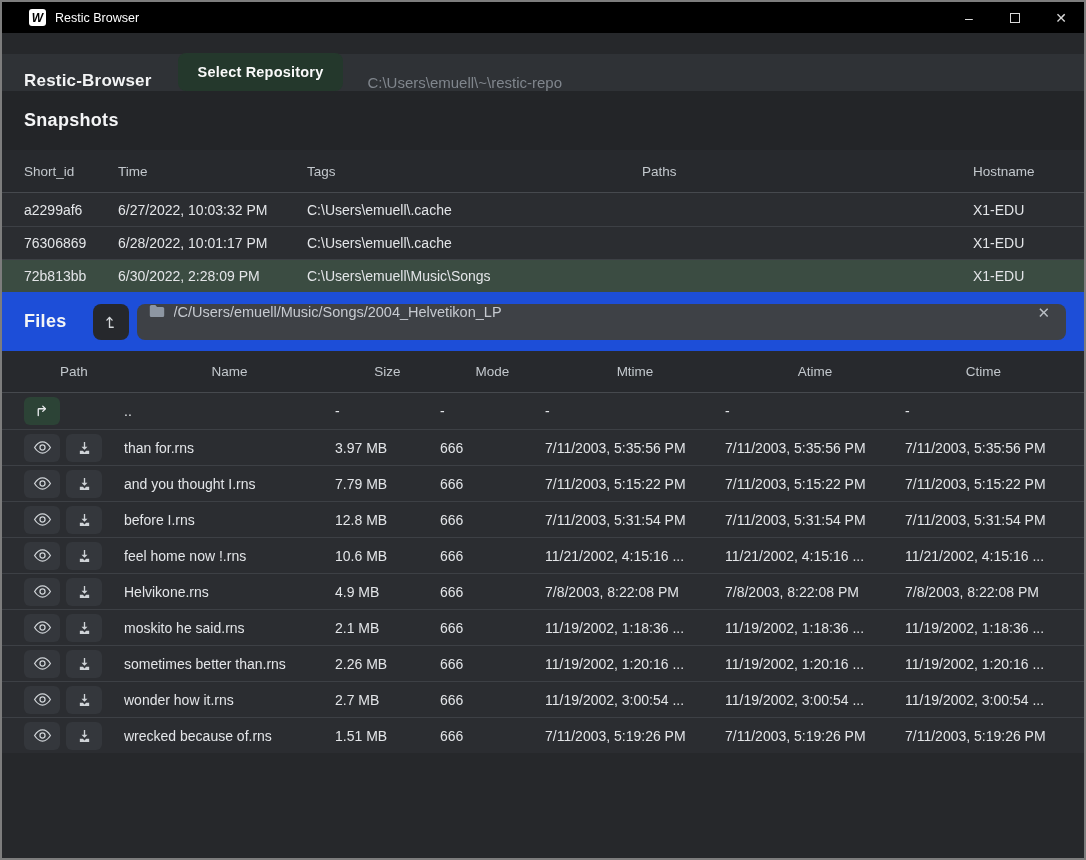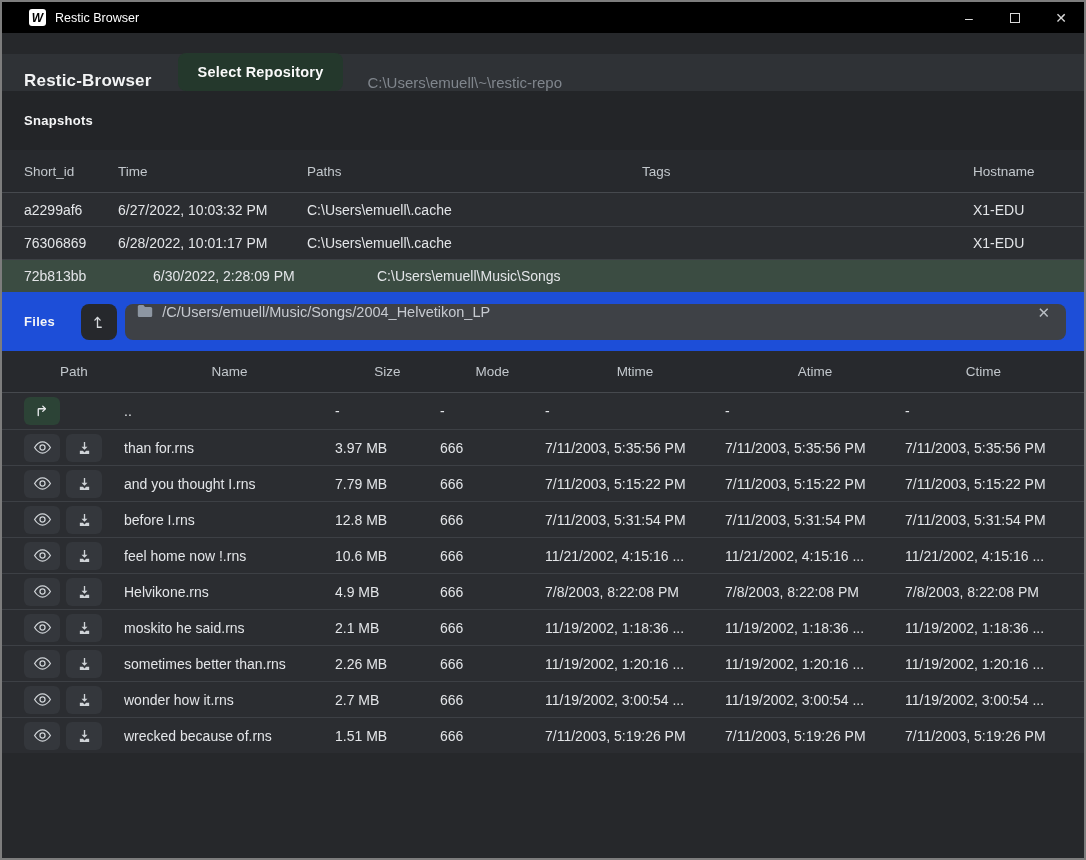--- a/index.html
+++ b/index.html
@@ -15,27 +15,27 @@
   .max-box { width:10px; height:10px; border:1px solid #d9d9d9; }
 
   
   .appheader { height:37px; background:#2f3236; display:flex; align-items:flex-end; flex:0 0 auto;margin-top:21px; }
   .app-title { color:#f2f3f4; font-weight:bold; font-size:17px; margin-left:22px; letter-spacing:.2px; }
   .select-repo-btn { margin-left:26px; background:#24382c; color:#fafafa; font-weight:bold; font-size:14.5px; border:none; border-radius:8px; padding:11px 20px; letter-spacing:.2px; cursor:pointer; font-family:inherit; }
   .repo-path { color:#80868d; font-size:15px; margin-left:24px; }
 
   
   .snap-heading-band { height:59px; background:#232528; display:flex; align-items:center; flex:0 0 auto; }
-  .section-heading { color:#f4f5f6; font-weight:bold; font-size:13px; margin-left:22px; letter-spacing:.3px; }
+  .section-heading { color:#f4f5f6; font-weight:bold; font-size:18px; margin-left:22px; letter-spacing:.3px; }
   .snap-header { height:43px; background:#27292d; display:grid; grid-template-columns:94px 189px 335px 331px 1fr; align-items:center; padding:0 22px; border-bottom:1px solid #46494e; flex:0 0 auto; }
   .snap-header .col { color:#c3c8cd; font-size:13.5px; }
   .snap-row { height:33px; background:#2b2d31; display:grid; grid-template-columns:94px 189px 335px 331px 1fr; align-items:center; padding:0 22px; flex:0 0 auto; }
   .snap-row + .snap-row { border-top:1px solid #3d4045; }
   .snap-row .cell { color:#e3e5e8; font-size:14px; white-space:nowrap; overflow:hidden; }
-  .snap-row.selected { background:#3b4c42;gap:35px; }
+  .snap-row.selected { background:#3b4c42; }
 
   
   .files-band { height:59px; background:#1d4ed8; display:flex; align-items:center; flex:0 0 auto; }
   .root-btn { width:36px; height:36px; margin-left:26px; background:#26282c; border:none; border-radius:8px; display:flex; align-items:center; justify-content:center; cursor:pointer; }
   .breadcrumb { margin-left:8px; margin-right:18px; flex:1; height:36px; background:#3e4146; border-radius:8px; display:flex; align-items:flex-start; padding:0 12px; }
   .breadcrumb .path-text { color:#c6cad0; font-size:14.5px; margin-left:9px; flex:1; white-space:nowrap; overflow:hidden; }
   .clear-btn { background:none; border:none; color:#b9bec4; font-size:15px; cursor:pointer; padding:0 4px; font-family:inherit; }
 
   
   .files-header { height:42px; background:#27292d; display:grid; grid-template-columns:100px 211px 105px 105px 180px 180px 1fr; align-items:center; padding:0 22px; border-bottom:1px solid #46494e; flex:0 0 auto; }
@@ -76,22 +76,22 @@
     <div class="repo-path">C:\Users\emuell\~\restic-repo</div>
   </div>
 
   <div class="snap-heading-band">
     <div class="section-heading">Snapshots</div>
   </div>
 
   <div class="snap-header">
     <div class="col">Short_id</div>
     <div class="col">Time</div>
+    <div class="col">Tags</div>
     <div class="col">Paths</div>
-    <div class="col">Tags</div>
     <div class="col">Hostname</div>
   </div>
 
   <div class="snap-row">
     <div class="cell">a2299af6</div>
     <div class="cell">6/27/2022, 10:03:32 PM</div>
     <div class="cell">C:\Users\emuell\.cache</div>
     <div class="cell"></div>
     <div class="cell">X1-EDU</div>
   </div>

